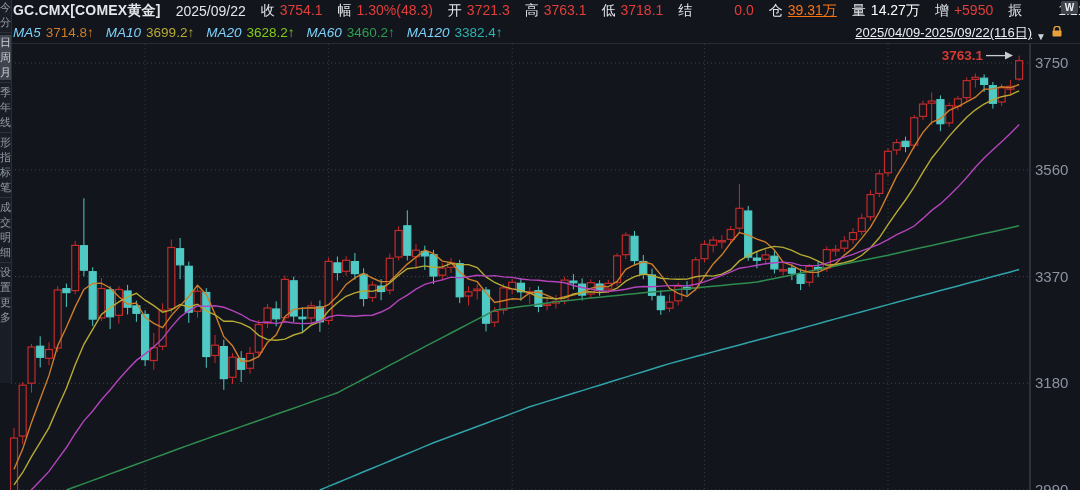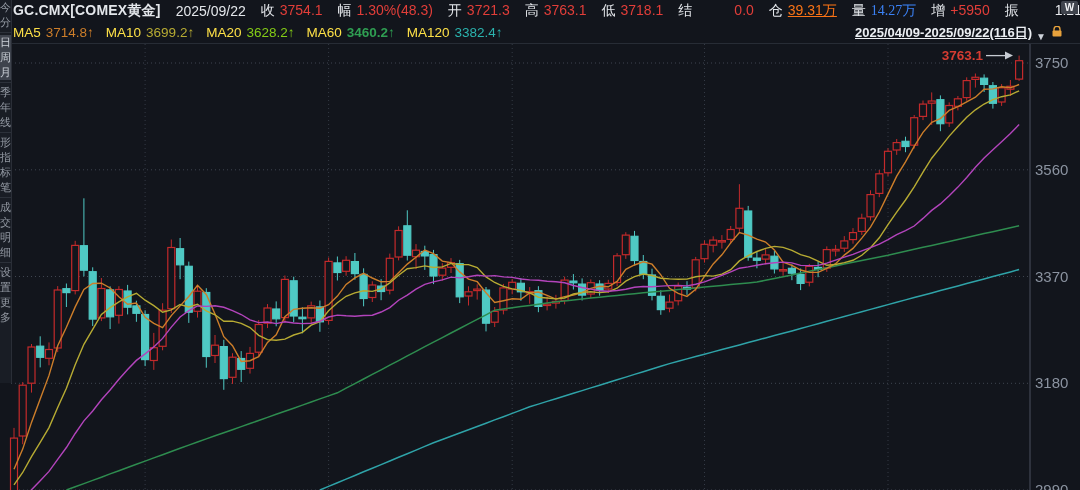--- a/index.html
+++ b/index.html
@@ -7,24 +7,24 @@
        font-family:"Liberation Sans",sans-serif;-webkit-font-smoothing:antialiased;}
   #chart{position:absolute;left:0;top:0;z-index:1;}
   .topbar{position:absolute;left:13px;top:0;height:22px;display:flex;align-items:center;
           gap:15px;font-size:14px;color:#e3e6ea;white-space:nowrap;z-index:3;}
   .sym{font-weight:bold;letter-spacing:.2px;text-align:right;}
   .stat{display:inline-flex;gap:5px;margin-right:15px;}
   .stat .lab{color:#e3e6ea;}
   .mabar{position:absolute;left:13px;top:22px;height:21px;display:flex;align-items:center;
          font-size:13.5px;z-index:3;white-space:nowrap;}
   .ma-item{display:inline-flex;gap:5px;margin-right:12px;}
-  .ma-item .lab{color:#fde047;}
+  .ma-item .lab{color:#7dd3fc;font-style:italic;}
   .hsep{position:absolute;left:0;top:43px;width:1080px;height:1px;background:#272c35;z-index:3;}
   .range-ctl{position:absolute;right:34px;top:24px;z-index:4;display:flex;align-items:flex-end;
-             gap:4px;cursor:pointer;font-weight:bold;}
+             gap:4px;cursor:pointer;}
   .range-text{font-size:13px;color:#eceff3;text-decoration:underline;}
   .caret{font-size:10px;color:#cdd2d9;line-height:10px;}
   .lock{position:absolute;right:17px;top:23px;z-index:4;width:12px;height:11px;cursor:pointer;}
   .wmark{position:absolute;right:2px;top:1px;z-index:4;width:17px;height:13px;background:#40444d;
          color:#f2f3f5;font-size:10px;font-weight:bold;text-align:center;line-height:13px;
          border-radius:2px;}
   .sidebar{position:absolute;left:0;top:0;width:11px;height:383px;background:#191d25;
            border-right:1px solid #2a2e37;z-index:5;overflow:hidden;}
   .side-item{width:11px;height:15px;overflow:hidden;color:#949aa4;font-size:11px;line-height:15px;
              cursor:pointer;}
@@ -316,21 +316,21 @@
           <span class="lab">低</span>
           <span style="color: rgb(226, 62, 57);">3718.1</span>
         </span><span class="stat">
           <span class="lab">结</span>
           <span style="color: rgb(226, 62, 57); margin-left: 37px;">0.0</span>
         </span><span class="stat">
           <span class="lab">仓</span>
           <span style="color: #f97316; text-decoration: underline;">39.31万</span>
         </span><span class="stat">
           <span class="lab">量</span>
-          <span style="color: #3b82f6; font-family: Liberation Serif, serif;">14.27万</span>
+          <span style="color: #ffffff;">14.27万</span>
         </span><span class="stat">
           <span class="lab">增</span>
           <span style="color: rgb(226, 62, 57);">+5950</span>
         </span><span class="stat">
           <span class="lab">振</span>
           <span style="color: rgb(232, 234, 237); margin-left: 31px;">1.21%</span>
         </span></span>
   </div>
 
   <div class="mabar">
@@ -338,21 +338,21 @@
           <span class="lab">MA5</span>
           <span style="color: rgb(205, 126, 42);">3714.8↑</span>
         </span><span class="ma-item">
           <span class="lab">MA10</span>
           <span style="color: rgb(183, 171, 51);">3699.2↑</span>
         </span><span class="ma-item">
           <span class="lab">MA20</span>
           <span style="color: #84cc16;">3628.2↑</span>
         </span><span class="ma-item">
           <span class="lab">MA60</span>
-          <span style="color: rgb(47, 158, 82); font-weight: bold;">3460.2↑</span>
+          <span style="color: rgb(47, 158, 82);">3460.2↑</span>
         </span><span class="ma-item">
           <span class="lab">MA120</span>
           <span style="color: rgb(43, 179, 174);">3382.4↑</span>
         </span></span>
   </div>
 
   <div class="hsep"></div>
 
   <div class="range-ctl">
     <span class="range-text">2025/04/09-2025/09/22(116日)</span>

